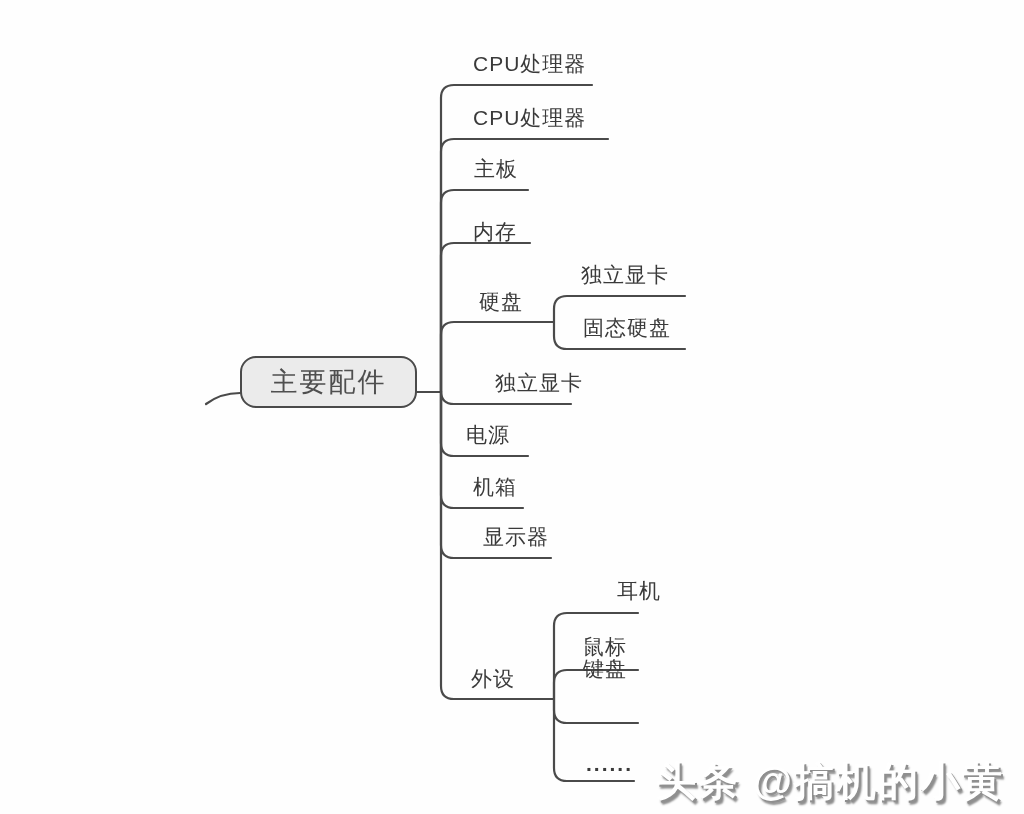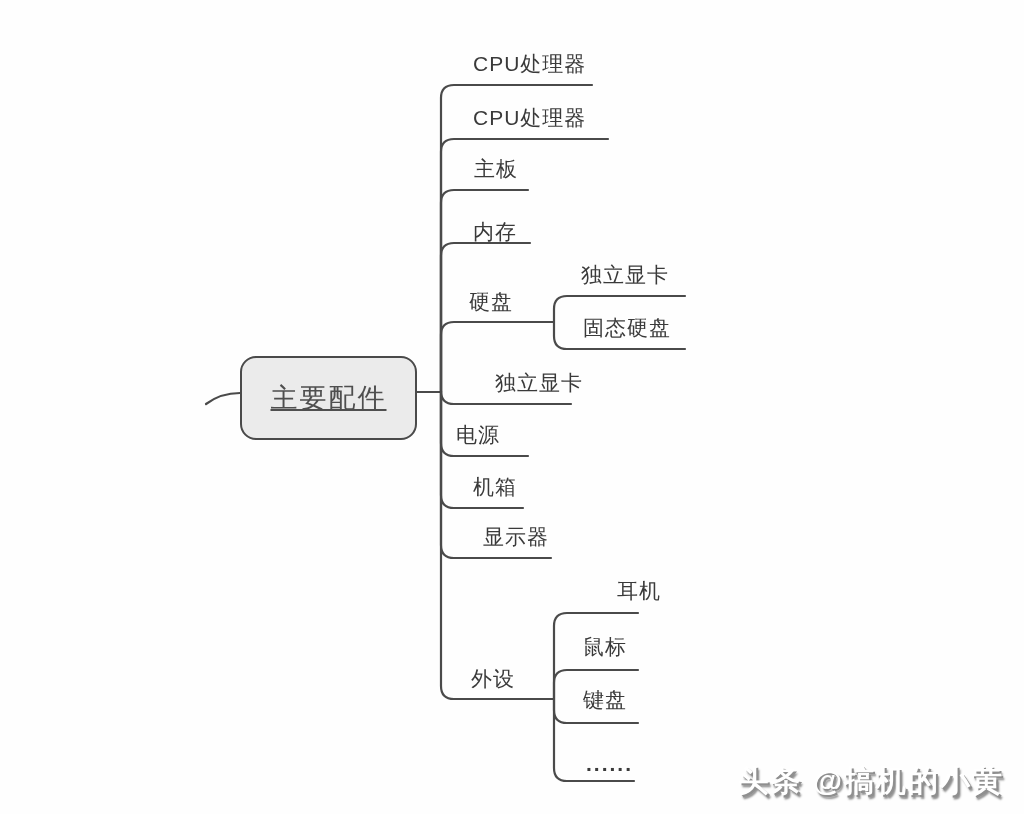--- a/index.html
+++ b/index.html
@@ -32,53 +32,52 @@
   .connector-layer path{
     stroke:var(--line-color);
     stroke-width:2.2;
     fill:none;
     stroke-linecap:round;
     stroke-linejoin:round;
   }
   .root-node{
     position:absolute;
     left:240px;top:356px;
-    width:177px;height:84px;
+    width:177px;height:52px;
     box-sizing:border-box;
     background:var(--node-fill);
     border:2.5px solid var(--node-border);
     border-radius:16px;
     display:flex;
     align-items:center;
     justify-content:center;
     font-size:27px;
     letter-spacing:2px;
     color:var(--node-text);
-    text-decoration:underline;
   }
   .lbl{
     position:absolute;
     transform:translateY(-50%);
     white-space:nowrap;
     font-size:21px;
     letter-spacing:1px;
     color:var(--text-color);
     line-height:1;
   }
   .lbl.dots{
     font-weight:700;
     letter-spacing:2px;
   }
   .watermark{
     position:absolute;
     right:20px;
     top:781px;
     transform:translateY(-50%);
     white-space:nowrap;
-    font-size:30px;
+    font-size:40px;
     font-weight:700;
     letter-spacing:2px;
     color:var(--wm-color);
     text-shadow:2px 2px 0 var(--wm-shadow), 3px 4px 2px var(--wm-shadow);
   }
 </style>
 </head>
 <body>
 
 <div class="canvas">
@@ -110,30 +109,30 @@
   </svg>
 
   <div class="root-node">
     <span>主要配件</span>
   </div>
 
   <div class="lbl" style="left:473px;top:63px">CPU处理器</div>
   <div class="lbl" style="left:473px;top:117px">CPU处理器</div>
   <div class="lbl" style="left:474px;top:168px">主板</div>
   <div class="lbl" style="left:473px;top:231px">内存</div>
-  <div class="lbl" style="left:469px;top:301px">硬盘</div>
+  <div class="lbl" style="left:479px;top:301px">硬盘</div>
   <div class="lbl" style="left:495px;top:382px">独立显卡</div>
-  <div class="lbl" style="left:456px;top:434px">电源</div>
+  <div class="lbl" style="left:466px;top:434px">电源</div>
   <div class="lbl" style="left:473px;top:486px">机箱</div>
   <div class="lbl" style="left:483px;top:536px">显示器</div>
   <div class="lbl" style="left:471px;top:678px">外设</div>
 
   <div class="lbl" style="left:581px;top:274px">独立显卡</div>
   <div class="lbl" style="left:583px;top:327px">固态硬盘</div>
 
   <div class="lbl" style="left:617px;top:590px">耳机</div>
   <div class="lbl" style="left:583px;top:646px">鼠标</div>
-  <div class="lbl" style="left:583px;top:699px">键盘</div>
+  <div class="lbl" style="left:583px;top:668px">键盘</div>
   <div class="lbl dots" style="left:586px;top:763px">......</div>
 
   <div class="watermark">头条 @搞机的小黄</div>
 
 </div>
 
 </body></html>

